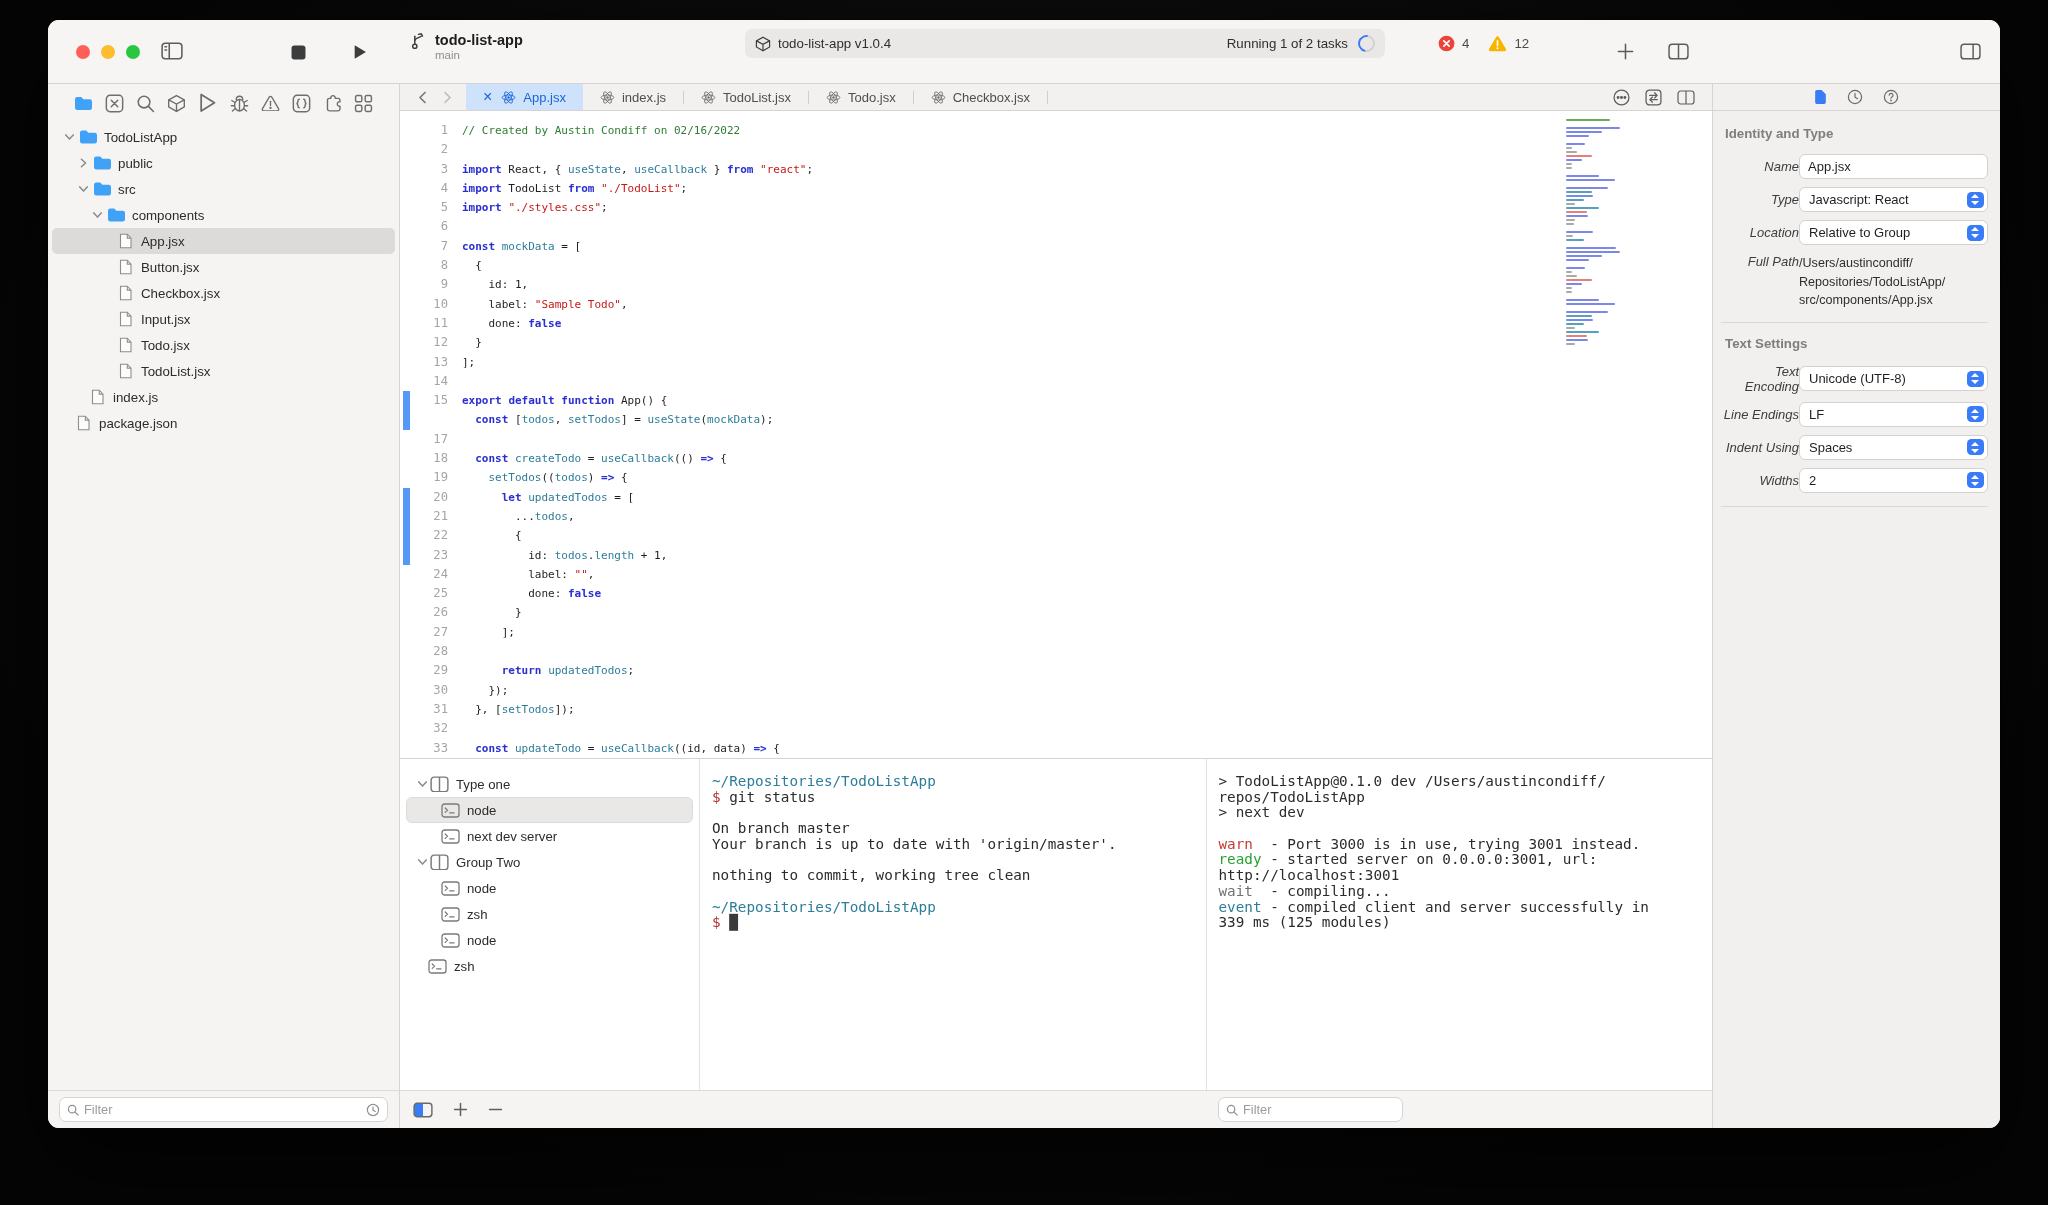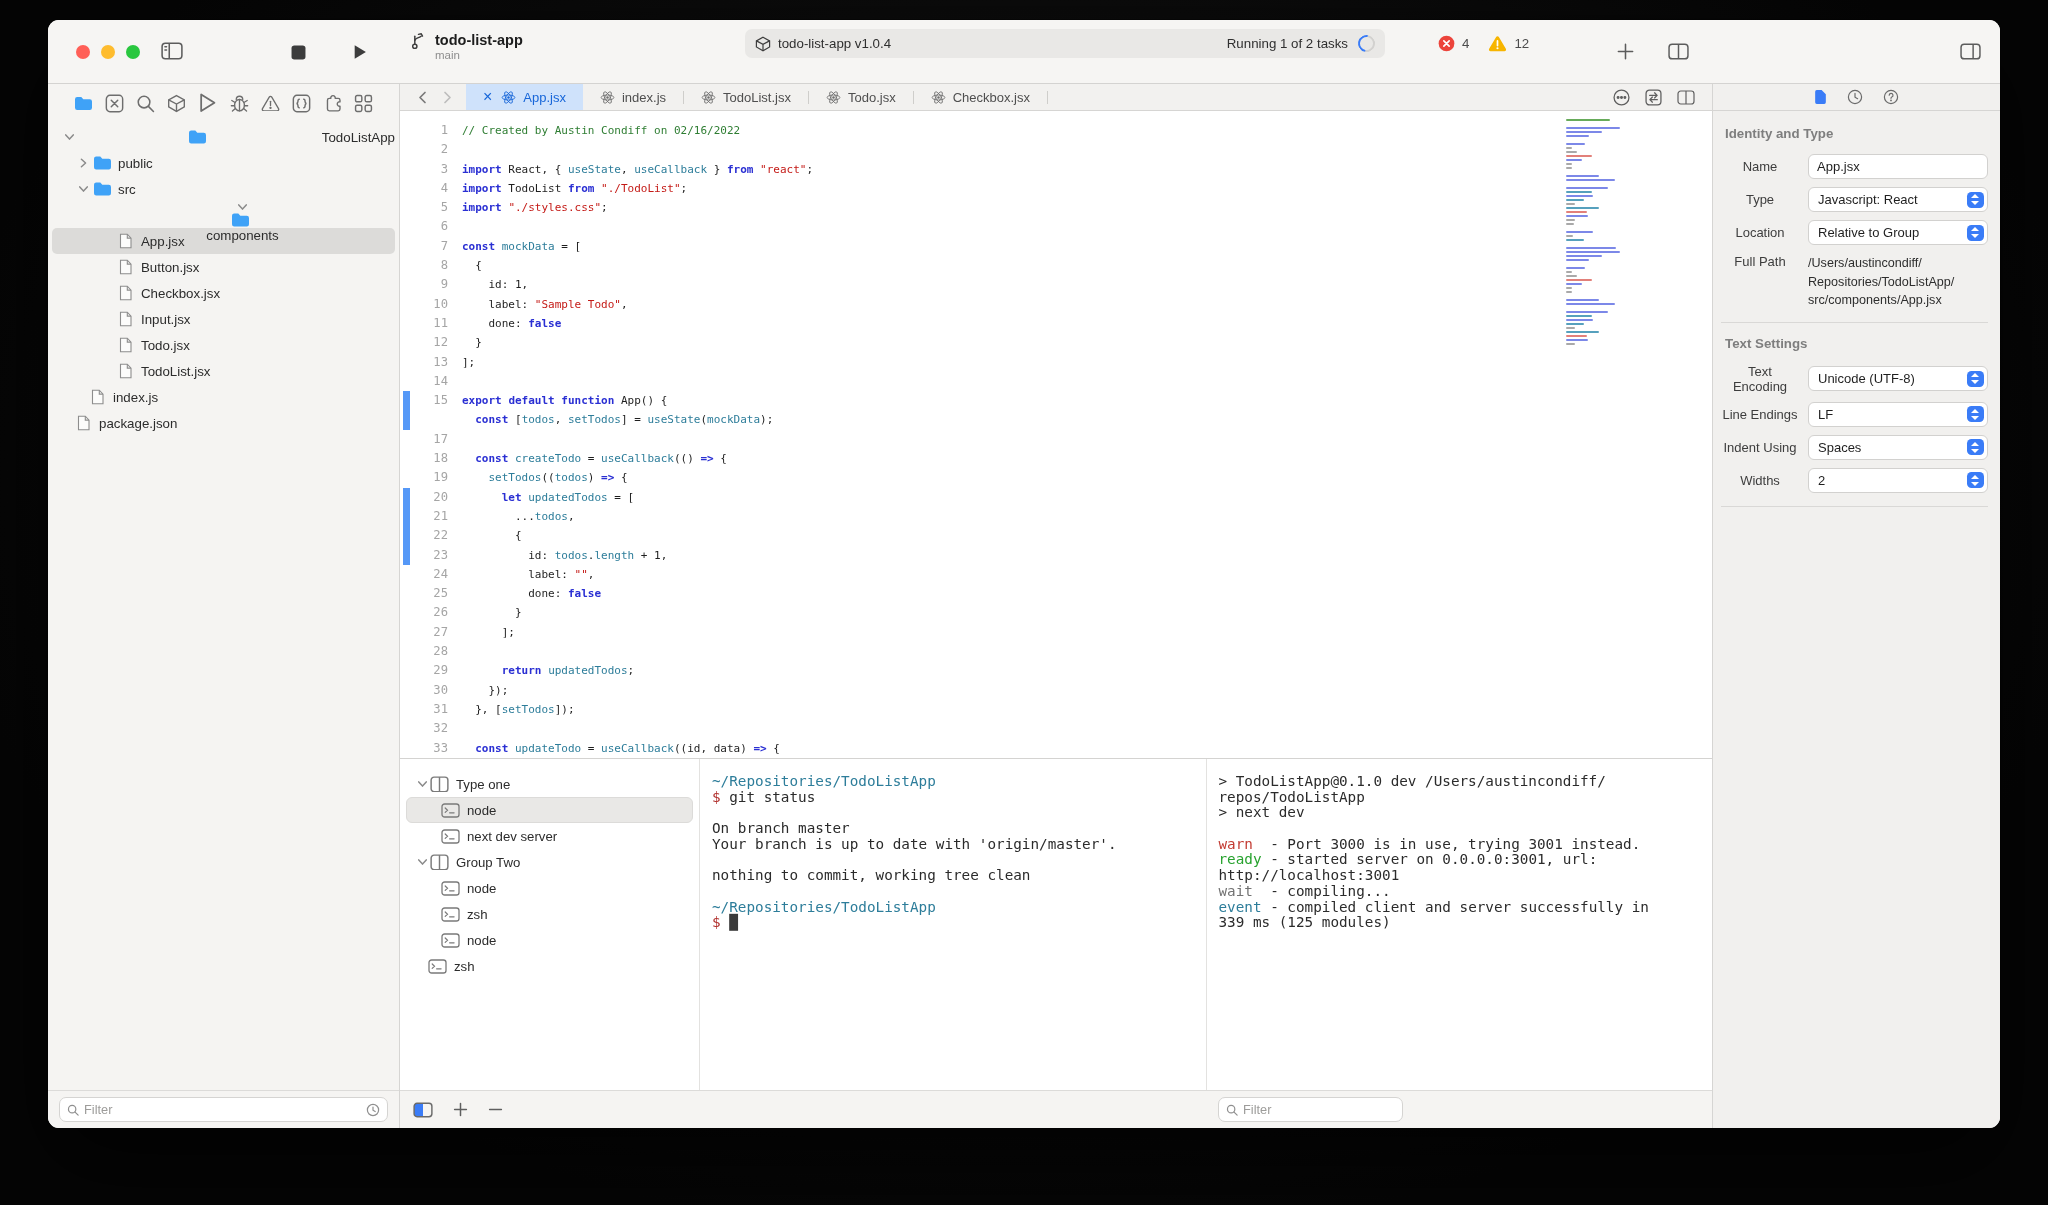--- a/index.html
+++ b/index.html
@@ -93,21 +93,21 @@
   .panel-footer{height:38px;flex:none;border-top:1px solid #dcdbd9;background:#f5f4f2;
     position:relative;display:flex;align-items:center;padding:0 13px;gap:20px;color:#5f5f5f;}
   .pf-filter{position:absolute;left:818px;top:6px;width:185px;height:25px;}
   
   .inspector{width:288px;flex:none;background:#f1f0ee;border-left:1px solid #d6d5d3;display:flex;flex-direction:column;}
   .insp-strip{height:27px;flex:none;border-bottom:1px solid #d6d5d3;display:flex;align-items:center;justify-content:center;gap:20px;color:#6b6b6b;}
   .insp-content{padding:13px 12px 0 8px;overflow:hidden;}
   .isec{font-size:13.3px;font-weight:bold;color:#7e7e7e;margin:2px 0 13px 4px;}
   .irow{display:flex;align-items:center;margin-bottom:8px;}
   .irow.top{align-items:flex-start;}
-  .ilabel{width:78px;flex:none;text-align:center;margin-right:9px;font-size:13px;color:#3d3d3d;}
+  .ilabel{width:78px;flex:none;text-align:right;font-size:13px;color:#3d3d3d;font-style:italic;}
   .irow.top .ilabel{padding-top:1px;}
   .ictrl{flex:1;position:relative;min-width:0;}
   .ifield{width:100%;height:25px;border:1px solid #d2d1cf;border-radius:6px;background:#fff;
     padding:0 8px;font-size:13px;color:#1f1f1f;font-family:"Liberation Sans",sans-serif;outline:none;}
   .dd{height:25px;border:1px solid #d2d1cf;border-radius:6px;background:#fff;display:flex;
     align-items:center;padding:0 26px 0 9px;font-size:13px;color:#1f1f1f;position:relative;white-space:nowrap;overflow:hidden;}
   .stepper{position:absolute;right:3.5px;top:3.5px;width:17px;height:16px;background:#3a7cf7;border-radius:4.5px;}
   .stepper::before{content:"";position:absolute;left:4.5px;top:2.5px;border-left:4px solid transparent;border-right:4px solid transparent;border-bottom:4.5px solid #fff;}
   .stepper::after{content:"";position:absolute;left:4.5px;bottom:2.5px;border-left:4px solid transparent;border-right:4px solid transparent;border-top:4.5px solid #fff;}
   .fullpath{font-size:12.6px;color:#2e2e2e;line-height:16.5px;white-space:pre-line;word-break:break-all;}
@@ -263,21 +263,21 @@
           <span class="nico">
             <svg viewBox="0 0 17 17" fill="none" stroke="currentColor" stroke-width="1.3">
               <rect x="1.4" y="1.4" width="5.6" height="5.6" rx="1.4"></rect>
               <rect x="10" y="1.4" width="5.6" height="5.6" rx="1.4"></rect>
               <rect x="1.4" y="10" width="5.6" height="5.6" rx="1.4"></rect>
               <rect x="10" y="10" width="5.6" height="5.6" rx="1.4"></rect>
             </svg>
           </span>
         </div>
       <div class="tree" id="file-tree">
-          <div class="trow" style="padding-left: 10px; justify-content: space-between;">
+          <div class="trow" style="padding-left: 10px;">
             <span class="chev open">
               <svg viewBox="0 0 10 12" fill="none" stroke="currentColor" stroke-width="1.8" stroke-linecap="round" stroke-linejoin="round">
                 <path d="M2.5 1.5 L7.5 6 L2.5 10.5"></path>
               </svg>
             </span>
             <span class="ticon">
               <svg viewBox="0 0 19 15">
                 <path d="M1 3.2 A2.2 2.2 0 0 1 3.2 1 h4.1 l2 2.2 h6.5 A2.2 2.2 0 0 1 18 5.4 v6.4 A2.2 2.2 0 0 1 15.8 14 H3.2 A2.2 2.2 0 0 1 1 11.8 z" fill="#3fa2f7"></path>
               </svg>
             </span>
@@ -302,21 +302,21 @@
                 <path d="M2.5 1.5 L7.5 6 L2.5 10.5"></path>
               </svg>
             </span>
             <span class="ticon">
               <svg viewBox="0 0 19 15">
                 <path d="M1 3.2 A2.2 2.2 0 0 1 3.2 1 h4.1 l2 2.2 h6.5 A2.2 2.2 0 0 1 18 5.4 v6.4 A2.2 2.2 0 0 1 15.8 14 H3.2 A2.2 2.2 0 0 1 1 11.8 z" fill="#3fa2f7"></path>
               </svg>
             </span>
             <span>src</span>
           </div>
-          <div class="trow" style="padding-left: 38px; flex-direction: column;">
+          <div class="trow" style="padding-left: 38px;">
             <span class="chev open">
               <svg viewBox="0 0 10 12" fill="none" stroke="currentColor" stroke-width="1.8" stroke-linecap="round" stroke-linejoin="round">
                 <path d="M2.5 1.5 L7.5 6 L2.5 10.5"></path>
               </svg>
             </span>
             <span class="ticon">
               <svg viewBox="0 0 19 15">
                 <path d="M1 3.2 A2.2 2.2 0 0 1 3.2 1 h4.1 l2 2.2 h6.5 A2.2 2.2 0 0 1 18 5.4 v6.4 A2.2 2.2 0 0 1 15.8 14 H3.2 A2.2 2.2 0 0 1 1 11.8 z" fill="#3fa2f7"></path>
               </svg>
             </span>

